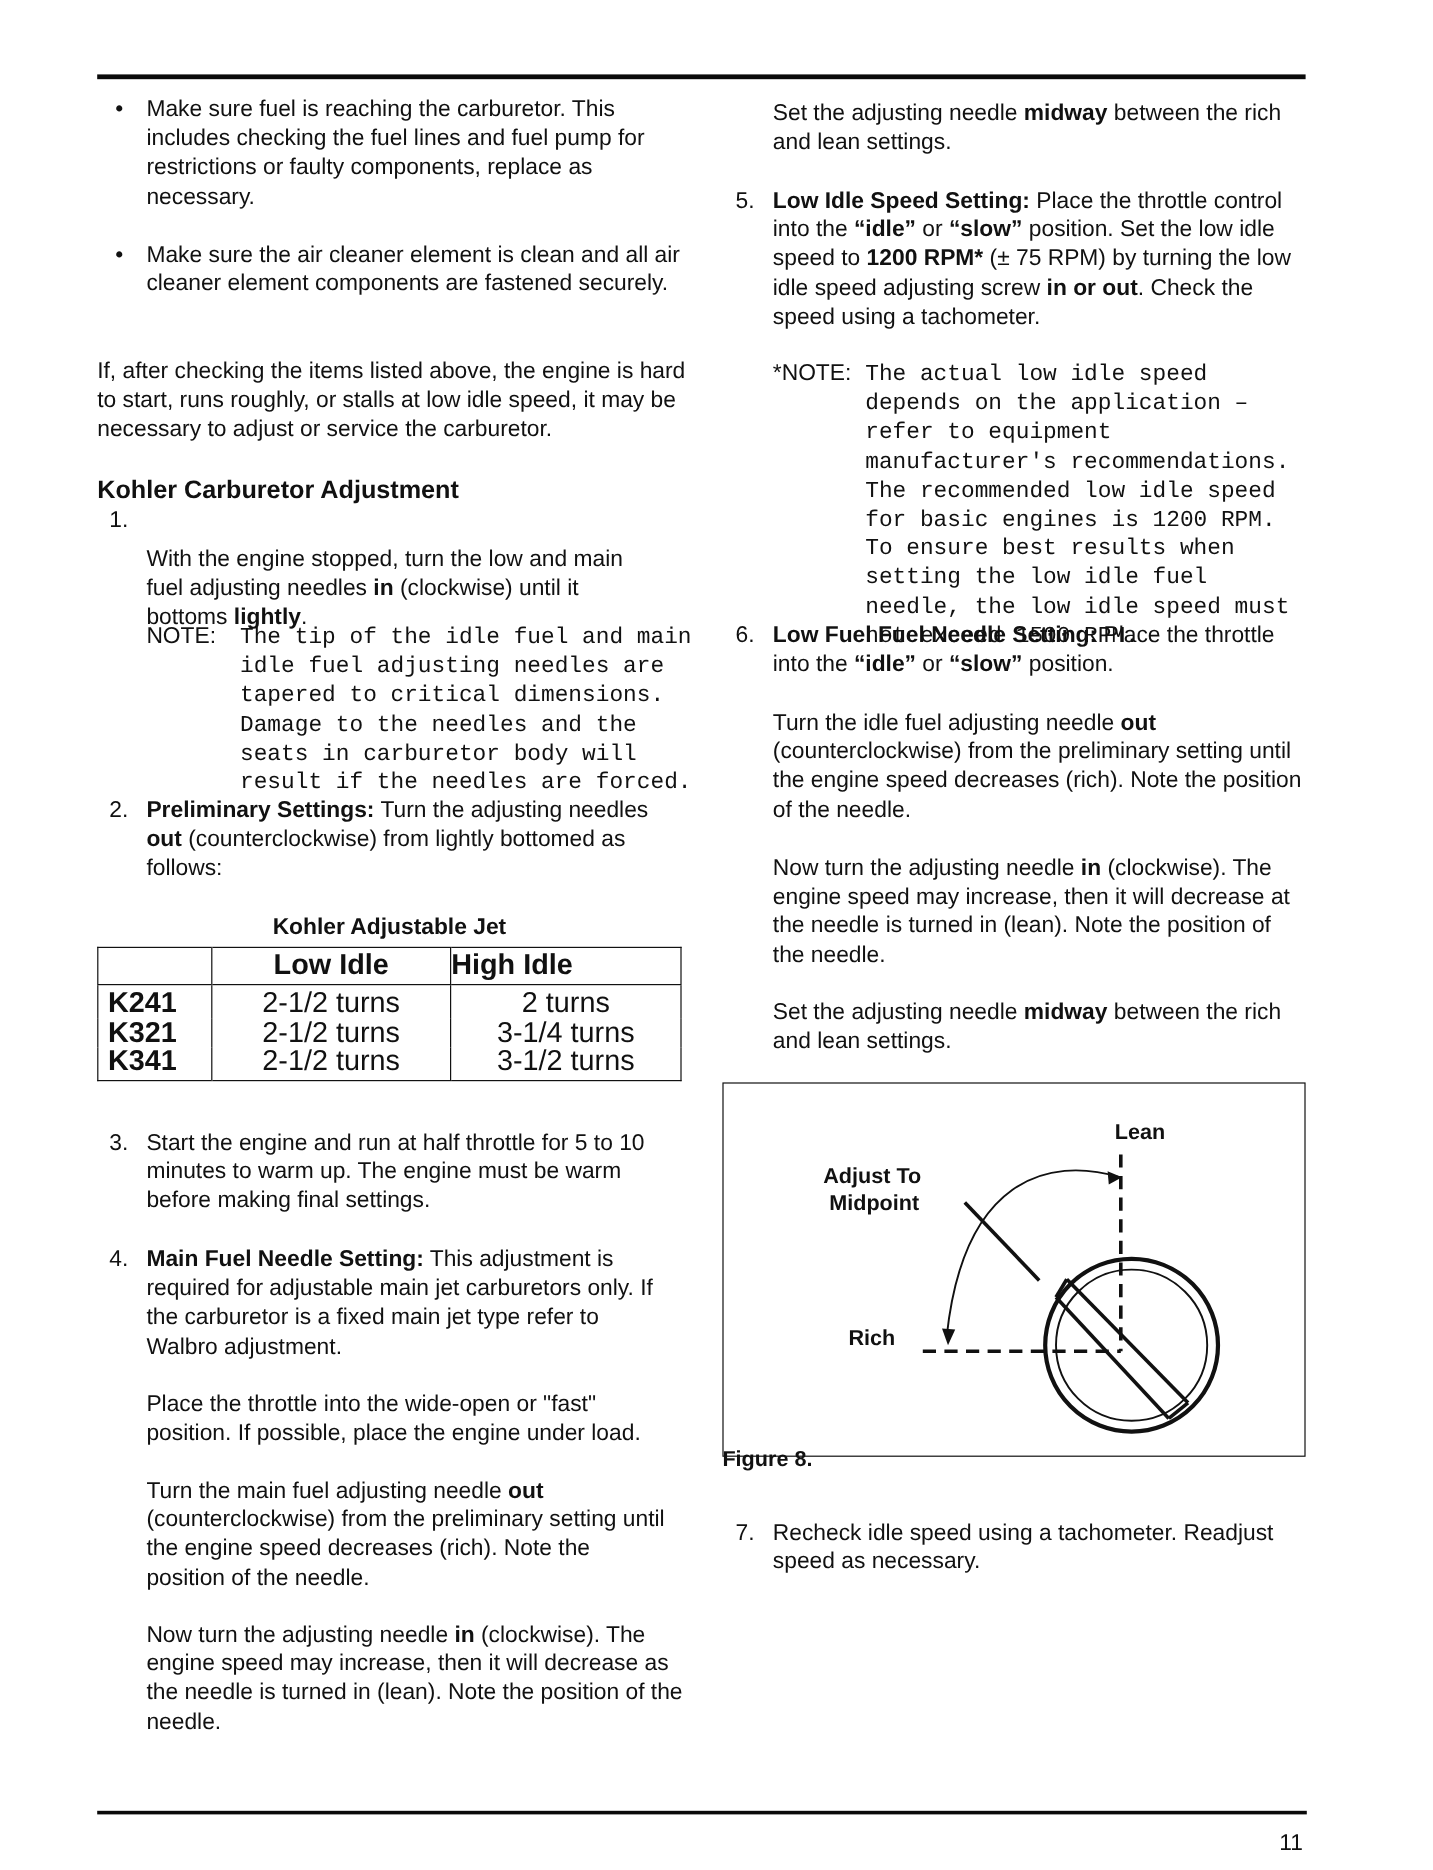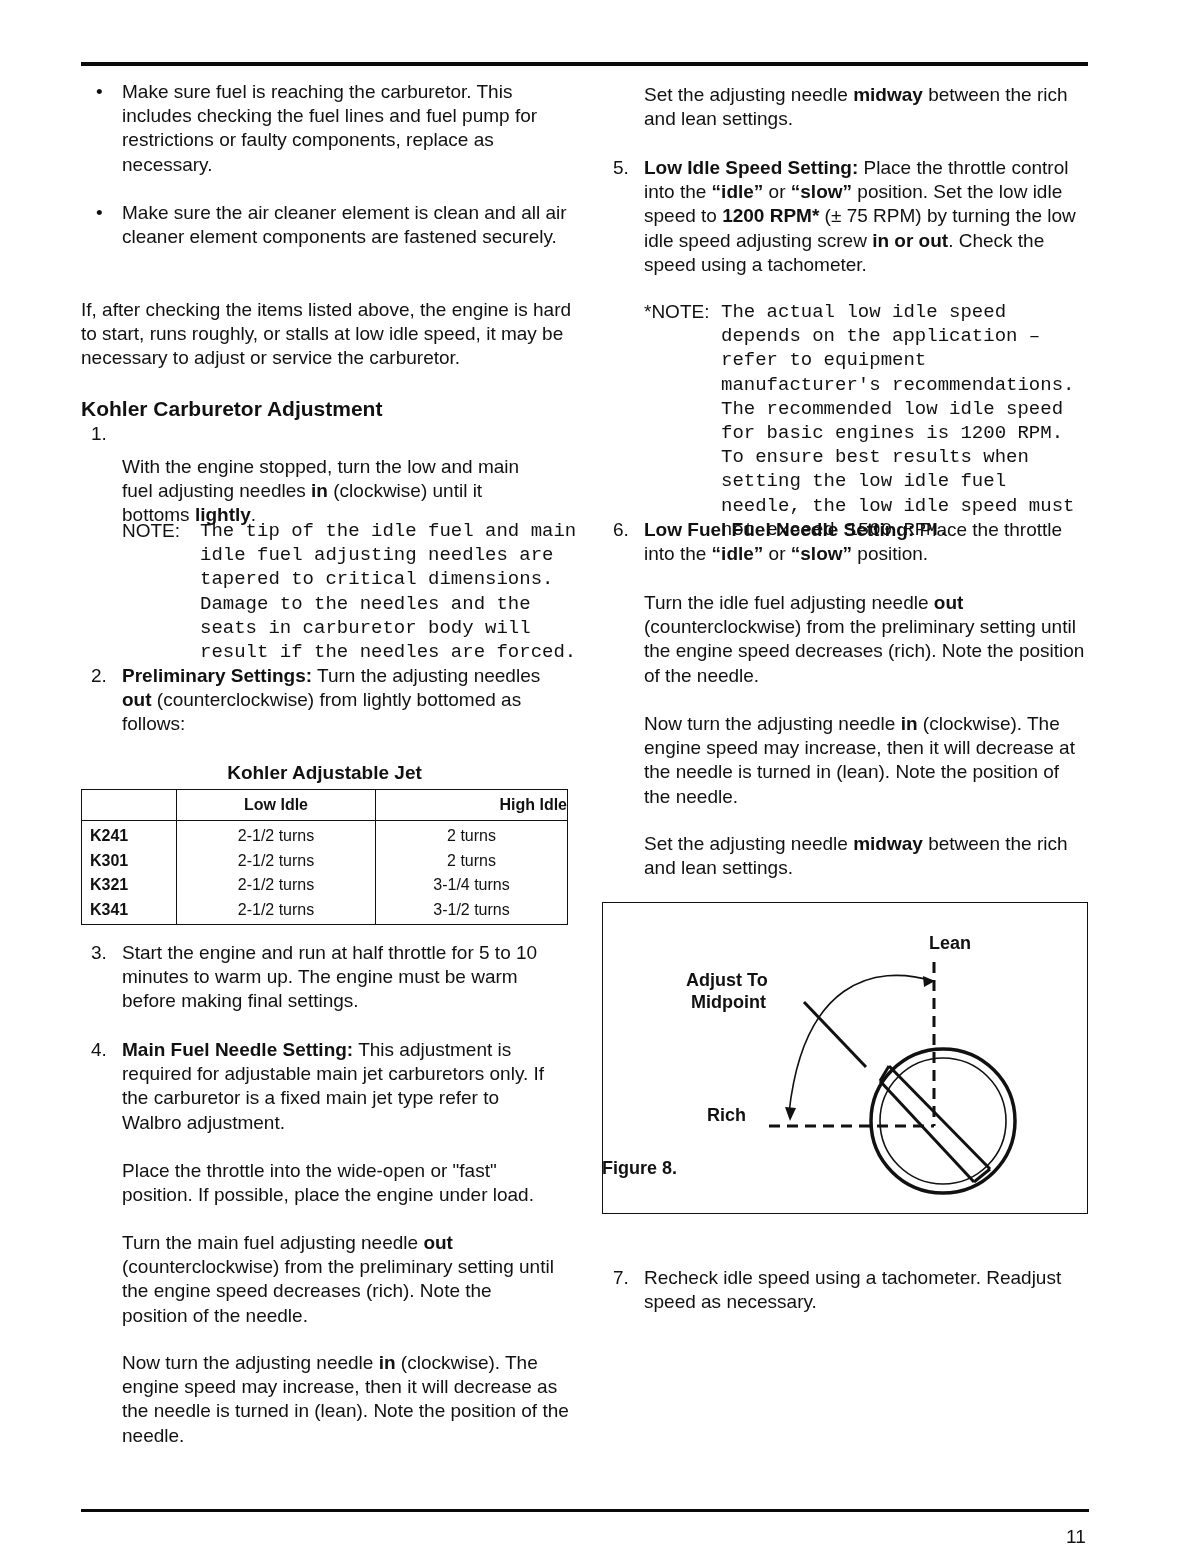--- a/index.html
+++ b/index.html
@@ -19,25 +19,25 @@
   .bullet { position: absolute; }
   .bullet .dot { position: absolute; left: 15px; top: 0; }
   .bullet .txt { position: absolute; left: 41px; width: 460px; }
   .num { position: absolute; }
   .num .n { position: absolute; left: 10px; top: 0; width: 28px; }
   .num .txt { position: absolute; left: 41px; }
   .note .lab { position: absolute; top: 0; }
   .note .txt { position: absolute; top: 0; font-family: Liberation Mono, monospace; }
   h2 { margin: 0; font-size: 21px; font-weight: bold; line-height: 26px; }
   .tcap { position: absolute; left: 0; width: 487px; text-align: center; font-weight: bold; }
-  table { position: absolute; border-collapse: collapse; font-size: 16px; }
+  table { position: absolute; border-collapse: collapse; font-size: 24px; }
   table td, table th { padding: 0; line-height: 24.6px; }
   .fig { position: absolute; left: 602px; top: 902px; width: 486px; height: 312px;
          border: 1.5px solid #111; box-sizing: border-box; }
-  .figcap { position: absolute; left: 602px; top: 1156px; font-weight: bold; font-size: 18px; }
+  .figcap { position: absolute; left: 602px; top: 1204px; font-weight: bold; font-size: 18px; }
   .pagenum { position: absolute; left: 1066px; top: 1525px; font-size: 19px; }
   svg text { font-family: "Liberation Sans", sans-serif; font-weight: bold; }
 </style>
 </head>
 <body>
 
 <div class="rule top"></div>
 
 <div class="col left">
 
@@ -69,31 +69,26 @@
     <div class="txt" style="width:450px;"><b>Preliminary Settings:</b><span> Turn the adjusting needles </span><b>out</b><span> (counterclockwise) from lightly bottomed as follows:</span></div>
   </div>
 
   <div class="tcap" style="top:761px;">Kohler Adjustable Jet</div>
 
   <table style="left:0; top:789px; width:487px; border:1.5px solid #111;">
     <tbody>
         <tr style="border-bottom:1.5px solid #111; height:31px;">
       <th style="width:94px; border-right:1.5px solid #111;"></th>
       <th style="width:198px; border-right:1.5px solid #111; text-align:center;">Low Idle</th>
-      <th style="text-align:right;">High Idle</th>
+      <th style="text-align:left;">High Idle</th>
     </tr>
     <tr>
       <td style="border-right:1.5px solid #111; padding-left:8px; font-weight:bold; padding-top:3px;">K241</td>
       <td style="border-right:1.5px solid #111; text-align:center; padding-top:3px;">2-1/2 turns</td>
       <td style="text-align:center; padding-top:3px;">2 turns</td>
-    </tr>
-    <tr>
-      <td style="border-right:1.5px solid #111; padding-left:8px; font-weight:bold;">K301</td>
-      <td style="border-right:1.5px solid #111; text-align:center;">2-1/2 turns</td>
-      <td style="text-align:center;">2 turns</td>
     </tr>
     <tr>
       <td style="border-right:1.5px solid #111; padding-left:8px; font-weight:bold;">K321</td>
       <td style="border-right:1.5px solid #111; text-align:center;">2-1/2 turns</td>
       <td style="text-align:center;">3-1/4 turns</td>
     </tr>
     <tr>
       <td style="border-right:1.5px solid #111; padding-left:8px; font-weight:bold; padding-bottom:2px;">K341</td>
       <td style="border-right:1.5px solid #111; text-align:center; padding-bottom:2px;">2-1/2 turns</td>
       <td style="text-align:center; padding-bottom:2px;">3-1/2 turns</td>

